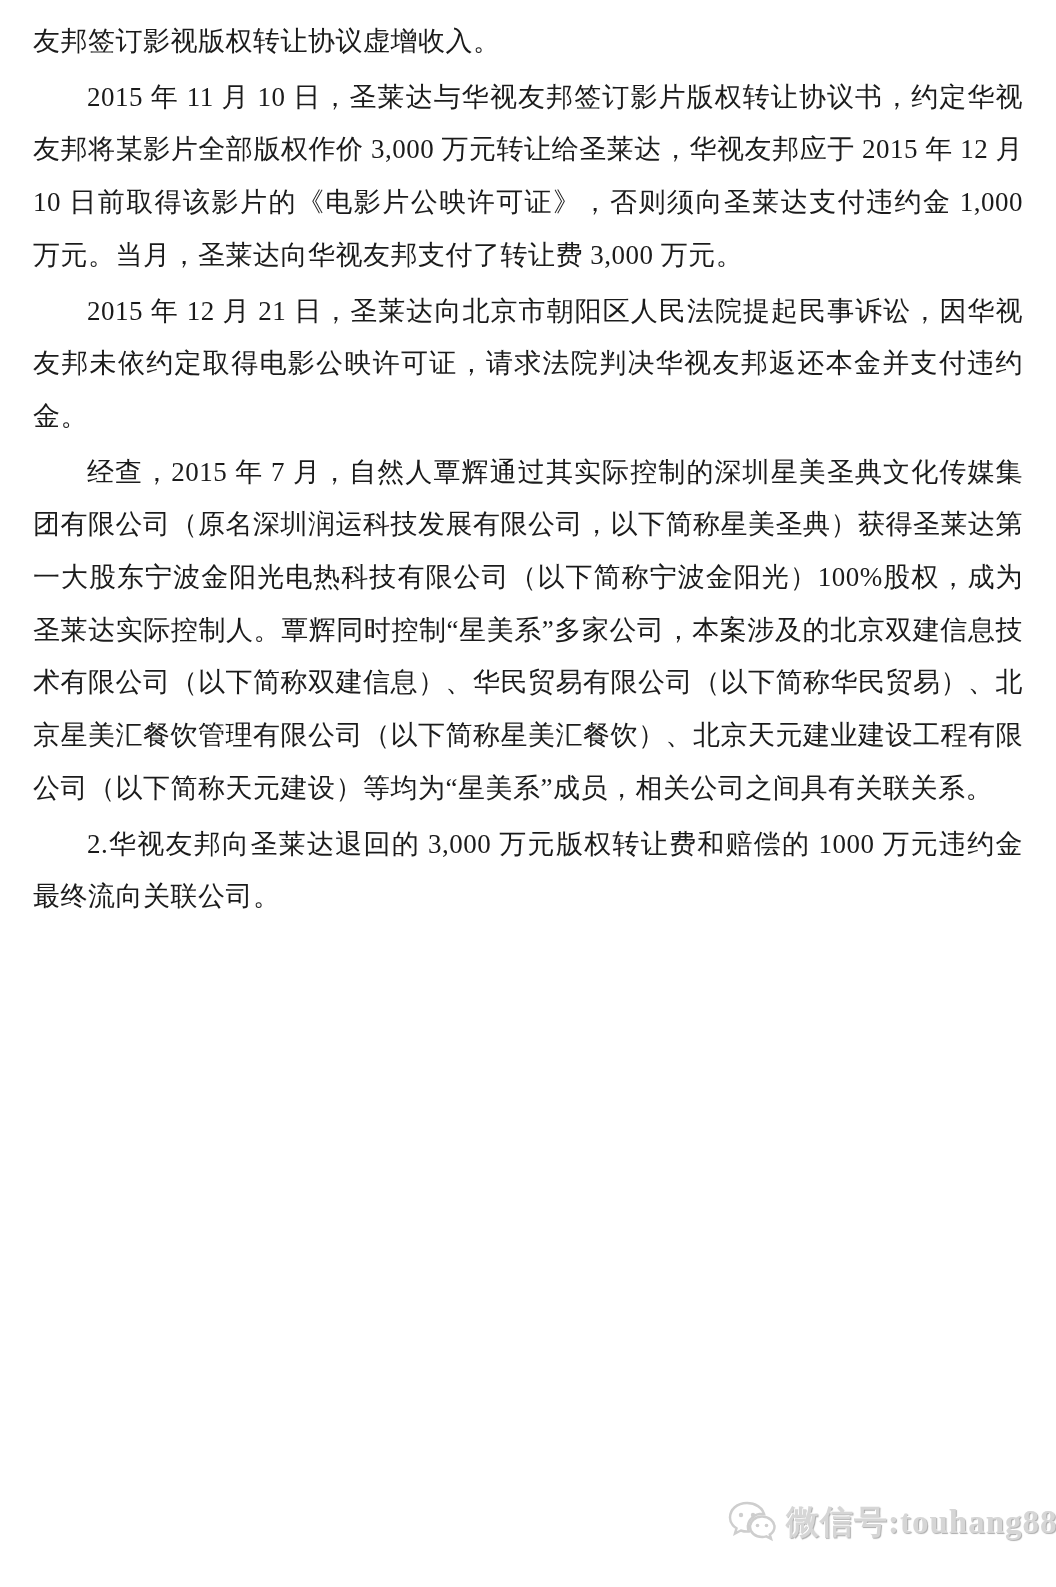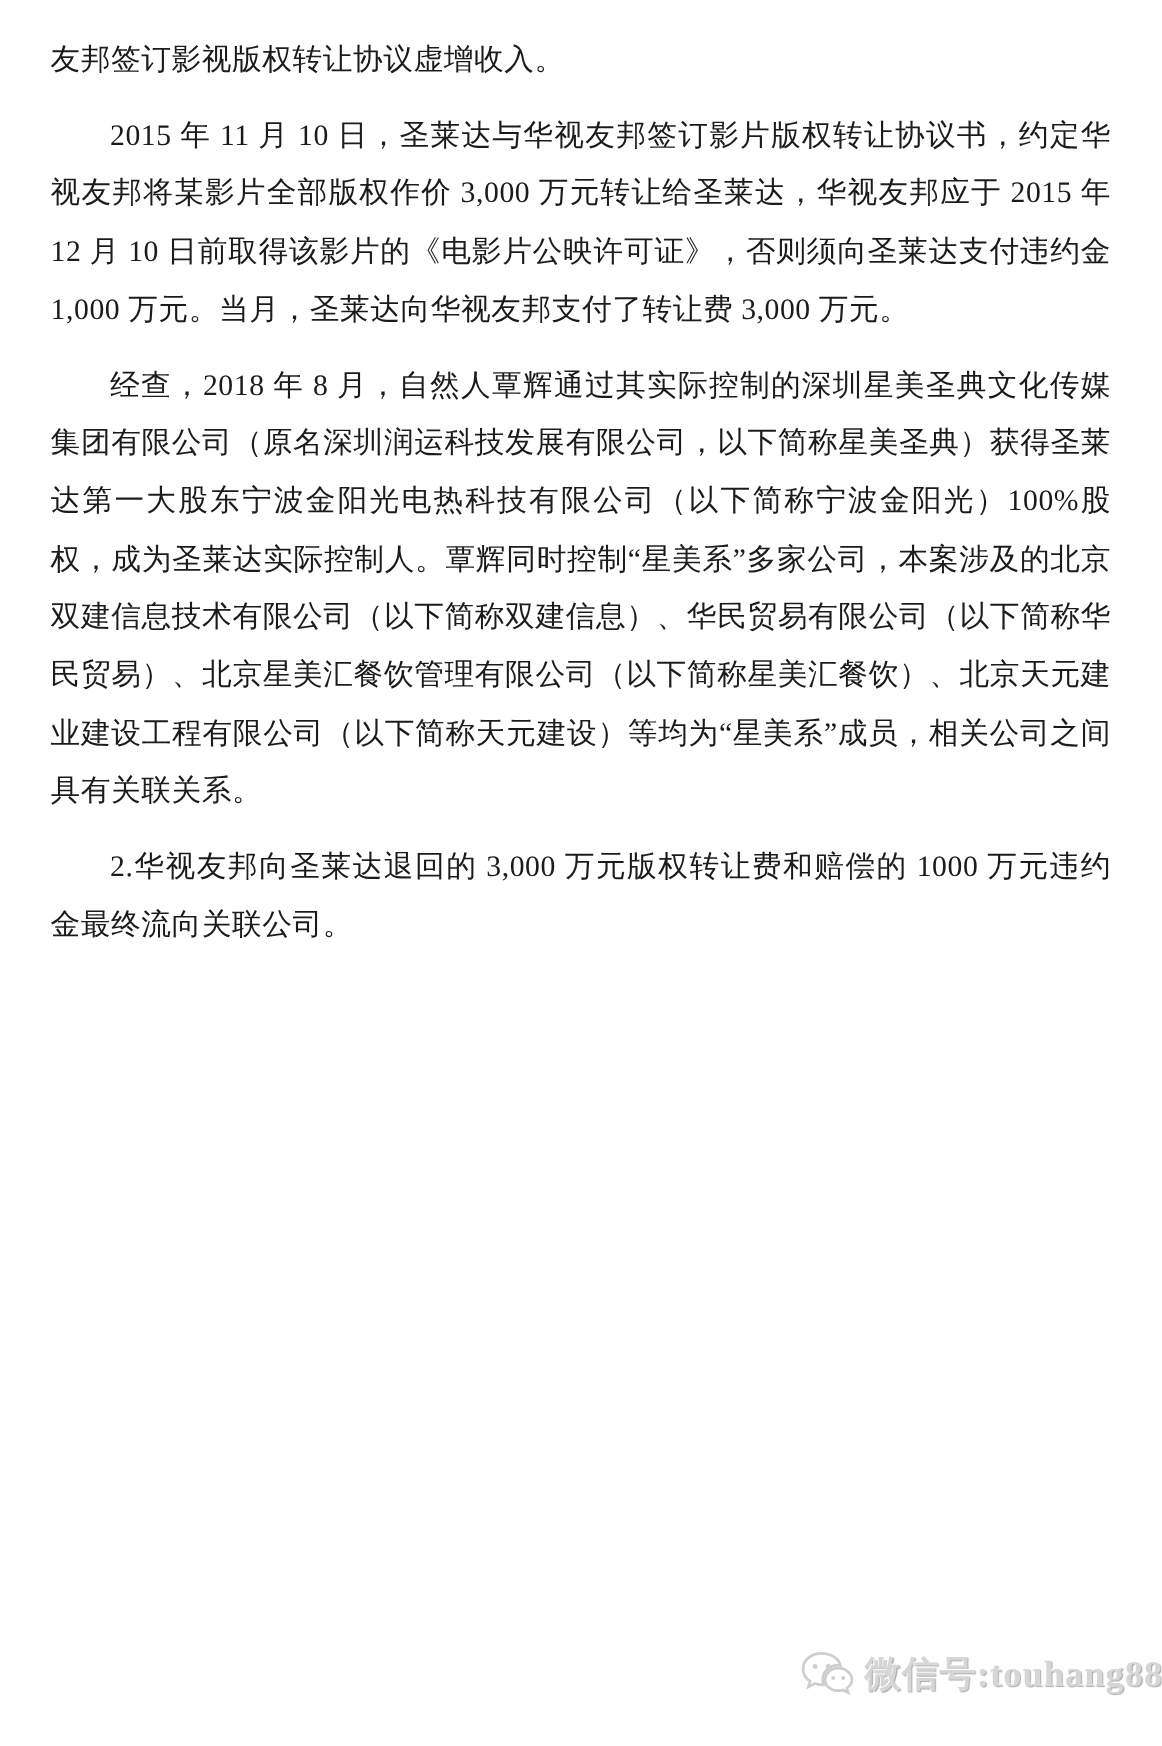--- a/index.html
+++ b/index.html
@@ -16,21 +16,21 @@
   }
   .doc-page {
     position: absolute;
     left: 0;
     top: 0;
     width: 996px;
     padding: 12px 30px 0 30px;
     color: #1b1b1b;
   }
   .para {
-    margin: 16px;
+    margin: 3px;
     font-size: 27px;
     line-height: 52.7px;
     text-align: justify;
     text-justify: inter-ideograph;
     text-indent: 2em;
     letter-spacing: 0.5px;
     word-break: break-all;
   }
   .para.no-indent {
     text-indent: 0;
@@ -58,21 +58,22 @@
     white-space: nowrap;
     letter-spacing: 1px;
   }
 </style>
 </head>
 <body>
 
 <div class="doc-page">
   <p class="para no-indent">友邦签订影视版权转让协议虚增收入。</p>
   <p class="para">2015 年 11 月 10 日，圣莱达与华视友邦签订影片版权转让协议书，约定华视友邦将某影片全部版权作价 3,000 万元转让给圣莱达，华视友邦应于 2015 年 12 月 10 日前取得该影片的《电影片公映许可证》，否则须向圣莱达支付违约金 1,000 万元。当月，圣莱达向华视友邦支付了转让费 3,000 万元。</p>
-  <p class="para">经查，2018 年 8 月，自然人覃辉通过其实际控制的深圳星美圣典文化传媒集团有限公司（原名深圳润运科技发展有限公司，以下简称星美圣典）获得圣莱达第一大股东宁波金阳光电热科技有限公司（以下简称宁波金阳光）100%股权，成为圣莱达实际控制人。覃辉同时控制“星美系”多家公司，本案涉及的北京双建信息技术有限公司（以下简称双建信息）、华民贸易有限公司（以下简称华民贸易）、北京星美汇餐饮管理有限公司（以下简称星美汇餐饮）、北京天元建业建设工程有限公司（以下简称天元建设）等均为“星美系”成员，相关公司之间具有关联关系。</p>
+  <p class="para">2015 年 12 月 21 日，圣莱达向北京市朝阳区人民法院提起民事诉讼，因华视友邦未依约定取得电影公映许可证，请求法院判决华视友邦返还本金并支付违约金。</p>
+  <p class="para">经查，2015 年 7 月，自然人覃辉通过其实际控制的深圳星美圣典文化传媒集团有限公司（原名深圳润运科技发展有限公司，以下简称星美圣典）获得圣莱达第一大股东宁波金阳光电热科技有限公司（以下简称宁波金阳光）100%股权，成为圣莱达实际控制人。覃辉同时控制“星美系”多家公司，本案涉及的北京双建信息技术有限公司（以下简称双建信息）、华民贸易有限公司（以下简称华民贸易）、北京星美汇餐饮管理有限公司（以下简称星美汇餐饮）、北京天元建业建设工程有限公司（以下简称天元建设）等均为“星美系”成员，相关公司之间具有关联关系。</p>
   <p class="para">2.华视友邦向圣莱达退回的 3,000 万元版权转让费和赔偿的 1000 万元违约金最终流向关联公司。</p>
 </div>
 
 <div class="watermark">
   <span class="wm-icon">
     <svg viewBox="0 0 52 52" width="52" height="52">
       <g fill="none" stroke="#c6c6c6" stroke-width="2.5">
         <path d="M21 7 C11 7 4 13.5 4 21.5 C4 26 6.5 29.8 10.5 32.3 L9 37.5 L14.8 34.5 C16.8 35.2 19 35.6 21 35.6 C21.6 35.6 22.2 35.6 22.8 35.5 C22.2 34 21.9 32.4 21.9 30.8 C21.9 23.5 28.5 17.8 36.3 17.8 C36.9 17.8 37.5 17.8 38 17.9 C36.3 11.6 29.3 7 21 7 Z"></path>
         <path d="M36 20.5 C28.8 20.5 24 25.6 24 31 C24 36.4 29.2 41 36 41 C37.5 41 39 40.8 40.3 40.3 L45 42.7 L43.8 38.6 C46.7 36.7 48.5 34 48.5 31 C48.5 25.6 43.2 20.5 36 20.5 Z"></path>
       </g>

